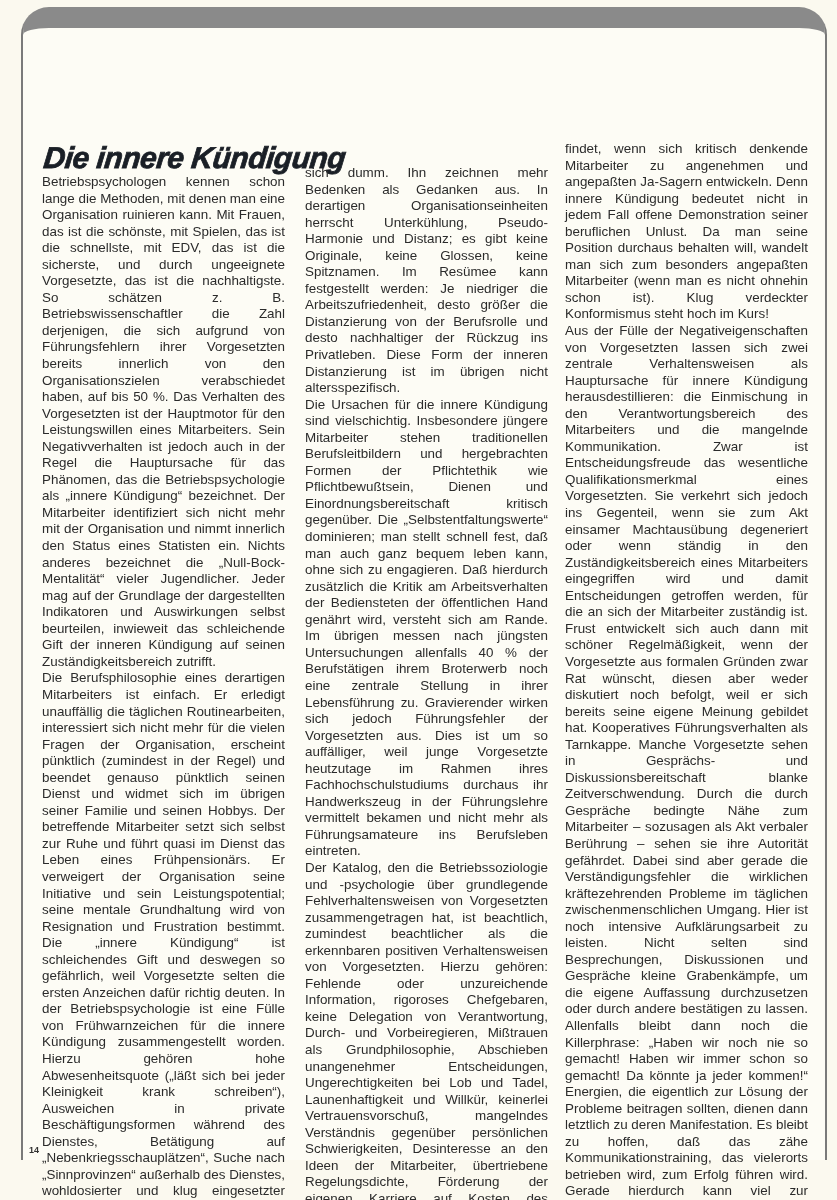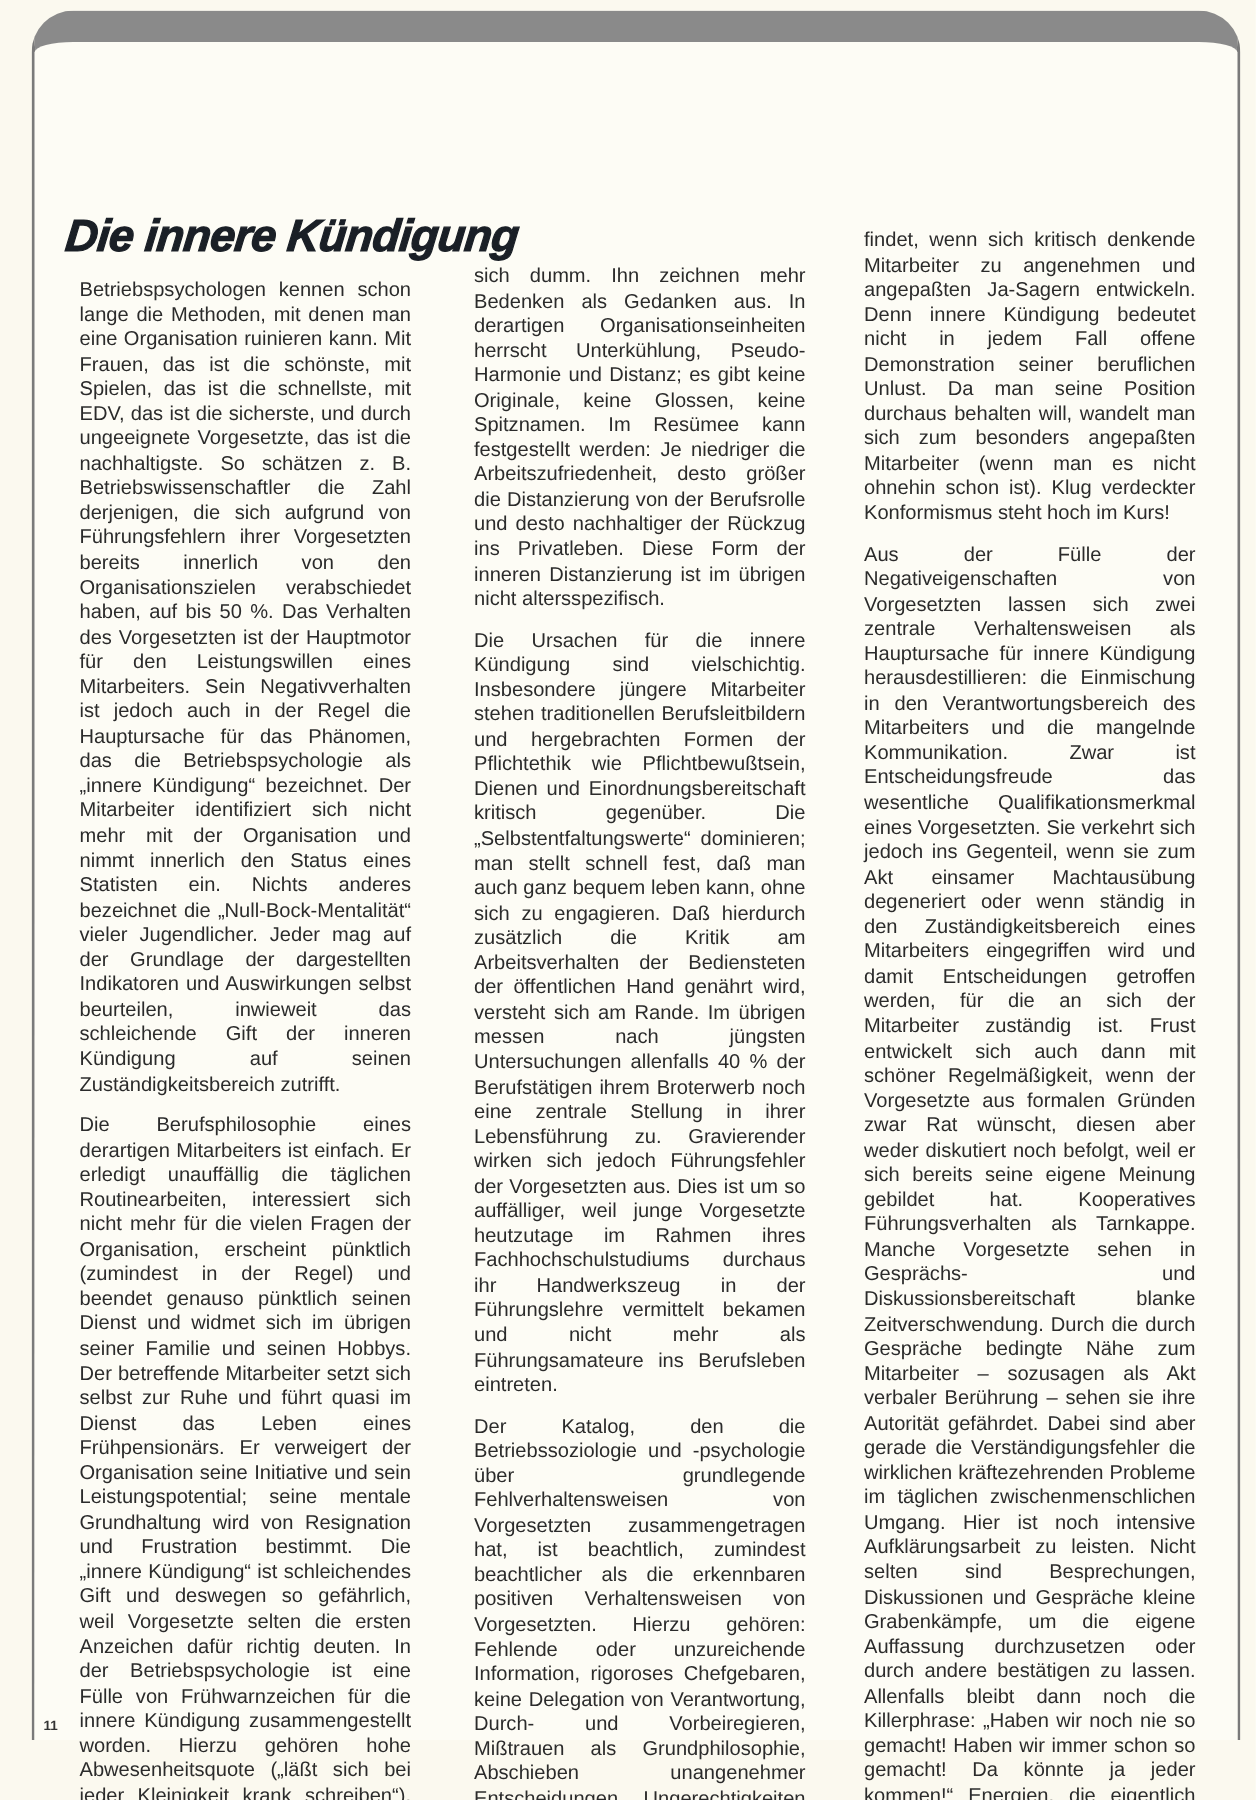--- a/index.html
+++ b/index.html
@@ -24,21 +24,21 @@
     letter-spacing: -0.5px; color: #1a1f26;
     margin: 0; transform: skewX(-6deg); transform-origin: left bottom;
     -webkit-text-stroke: 0.8px #1a1f26;
   }
   .col {
     position: absolute; width: 243px;
     font-size: 13.4px; line-height: 16.55px;
     text-align: justify; hyphens: manual;
     color: #2b2b2b;
   }
-  .col p { margin: 11px; }
+  .col p { margin: 0; }
   #col1 { left: 42px; top: 174px; }
   #col2 { left: 305px; top: 165px; }
   #col3 { left: 565px; top: 141px; }
   .pagenum {
     position: absolute; left: 29px; top: 1145px;
     font-size: 9px; font-weight: bold; color: #333;
   }
 </style>
 </head>
 <body>
@@ -57,13 +57,13 @@
   <p>Die Ursachen für die innere Kündigung sind vielschichtig. Insbesondere jüngere Mitarbeiter stehen traditionellen Berufsleitbildern und hergebrachten Formen der Pflichtethik wie Pflichtbewußtsein, Dienen und Einordnungsbereitschaft kritisch gegenüber. Die „Selbstentfaltungswerte“ dominieren; man stellt schnell fest, daß man auch ganz bequem leben kann, ohne sich zu engagieren. Daß hierdurch zusätzlich die Kritik am Arbeitsverhalten der Bediensteten der öffentlichen Hand genährt wird, versteht sich am Rande. Im übrigen messen nach jüngsten Untersuchungen allenfalls 40 % der Berufstätigen ihrem Broterwerb noch eine zentrale Stellung in ihrer Lebensführung zu. Gravierender wirken sich jedoch Führungsfehler der Vorgesetzten aus. Dies ist um so auffälliger, weil junge Vorgesetzte heutzutage im Rahmen ihres Fachhochschulstudiums durchaus ihr Handwerkszeug in der Führungslehre vermittelt bekamen und nicht mehr als Führungsamateure ins Berufsleben eintreten.</p>
   <p>Der Katalog, den die Betriebssoziologie und -psychologie über grundlegende Fehlverhaltensweisen von Vorgesetzten zusammengetragen hat, ist beachtlich, zumindest beachtlicher als die erkennbaren positiven Verhaltensweisen von Vorgesetzten. Hierzu gehören: Fehlende oder unzureichende Information, rigoroses Chefgebaren, keine Delegation von Verantwortung, Durch- und Vorbeiregieren, Mißtrauen als Grundphilosophie, Abschieben unangenehmer Entscheidungen, Ungerechtigkeiten bei Lob und Tadel, Launenhaftigkeit und Willkür, keinerlei Vertrauensvorschuß, mangelndes Verständnis gegenüber persönlichen Schwierigkeiten, Desinteresse an den Ideen der Mitarbeiter, übertriebene Regelungsdichte, Förderung der eigenen Karriere auf Kosten des Mitarbeiters. Diese Liste ließe sich beliebig fortsetzen. Dieser Negativkatalog ist ein Mißtrauensvotum gegen die Kompetenz des Mitarbeiters. Seine Auswirkungen sind deswegen so gefährlich und existenzbedrohend, weil der Vorgesetzte die Auswirkungen zunächst nicht erkennt und es als durchaus positive Veränderung emp-</p>
 </div>
 
 <div class="col" id="col3">
   <p>findet, wenn sich kritisch denkende Mitarbeiter zu angenehmen und angepaßten Ja-Sagern entwickeln. Denn innere Kündigung bedeutet nicht in jedem Fall offene Demonstration seiner beruflichen Unlust. Da man seine Position durchaus behalten will, wandelt man sich zum besonders angepaßten Mitarbeiter (wenn man es nicht ohnehin schon ist). Klug verdeckter Konformismus steht hoch im Kurs!</p>
   <p>Aus der Fülle der Negativeigenschaften von Vorgesetzten lassen sich zwei zentrale Verhaltensweisen als Hauptursache für innere Kündigung herausdestillieren: die Einmischung in den Verantwortungsbereich des Mitarbeiters und die mangelnde Kommunikation. Zwar ist Entscheidungsfreude das wesentliche Qualifikationsmerkmal eines Vorgesetzten. Sie verkehrt sich jedoch ins Gegenteil, wenn sie zum Akt einsamer Machtausübung degeneriert oder wenn ständig in den Zuständigkeitsbereich eines Mitarbeiters eingegriffen wird und damit Entscheidungen getroffen werden, für die an sich der Mitarbeiter zuständig ist. Frust entwickelt sich auch dann mit schöner Regelmäßigkeit, wenn der Vorgesetzte aus formalen Gründen zwar Rat wünscht, diesen aber weder diskutiert noch befolgt, weil er sich bereits seine eigene Meinung gebildet hat. Kooperatives Führungsverhalten als Tarnkappe. Manche Vorgesetzte sehen in Gesprächs- und Diskussionsbereitschaft blanke Zeitverschwendung. Durch die durch Gespräche bedingte Nähe zum Mitarbeiter – sozusagen als Akt verbaler Berührung – sehen sie ihre Autorität gefährdet. Dabei sind aber gerade die Verständigungsfehler die wirklichen kräftezehrenden Probleme im täglichen zwischenmenschlichen Umgang. Hier ist noch intensive Aufklärungsarbeit zu leisten. Nicht selten sind Besprechungen, Diskussionen und Gespräche kleine Grabenkämpfe, um die eigene Auffassung durchzusetzen oder durch andere bestätigen zu lassen. Allenfalls bleibt dann noch die Killerphrase: „Haben wir noch nie so gemacht! Haben wir immer schon so gemacht! Da könnte ja jeder kommen!“ Energien, die eigentlich zur Lösung der Probleme beitragen sollten, dienen dann letztlich zu deren Manifestation. Es bleibt zu hoffen, daß das zähe Kommunikationstraining, das vielerorts betrieben wird, zum Erfolg führen wird. Gerade hierdurch kann viel zur Förderung des sogenannten Betriebsklimas beigetragen werden. Schwierigkeiten werden sich hierdurch zwar per saldo nicht beseitigen lassen, aber die zwischenmenschlichen Beziehungen und die Motivation werden (möglicherweise) nachhaltig verbessert. Letztendlich wird immer der als angenehmer Gesprächspartner akzeptiert, der auch die Meinung anderer gelten läßt.</p>
 
 </div>
 
-<div class="pagenum">11</div>
+<div class="pagenum">14</div>
 
 </body></html>

